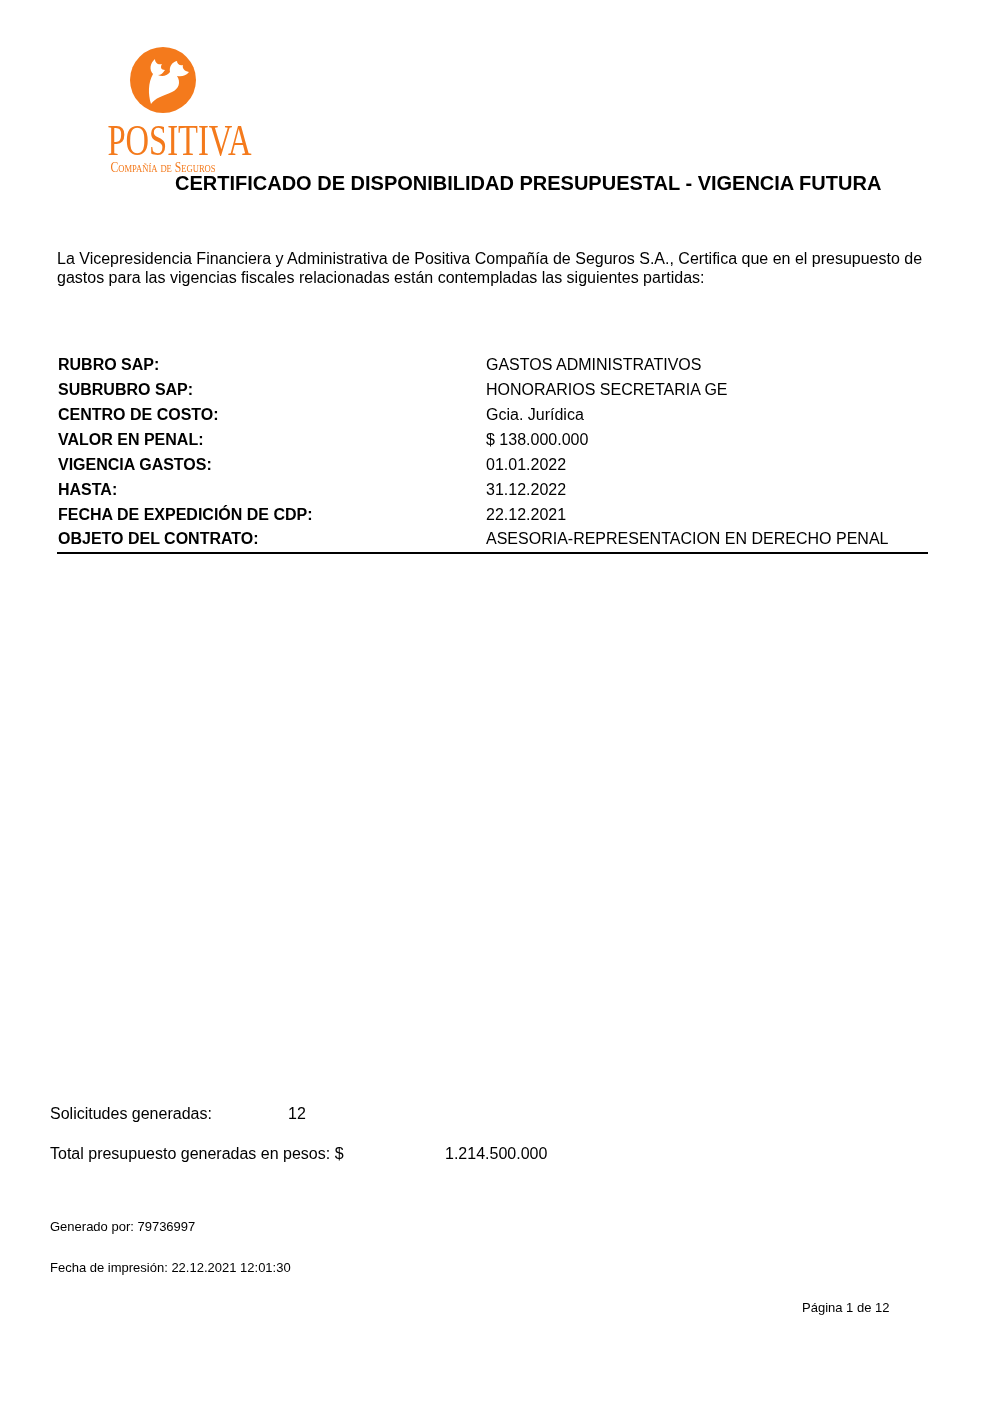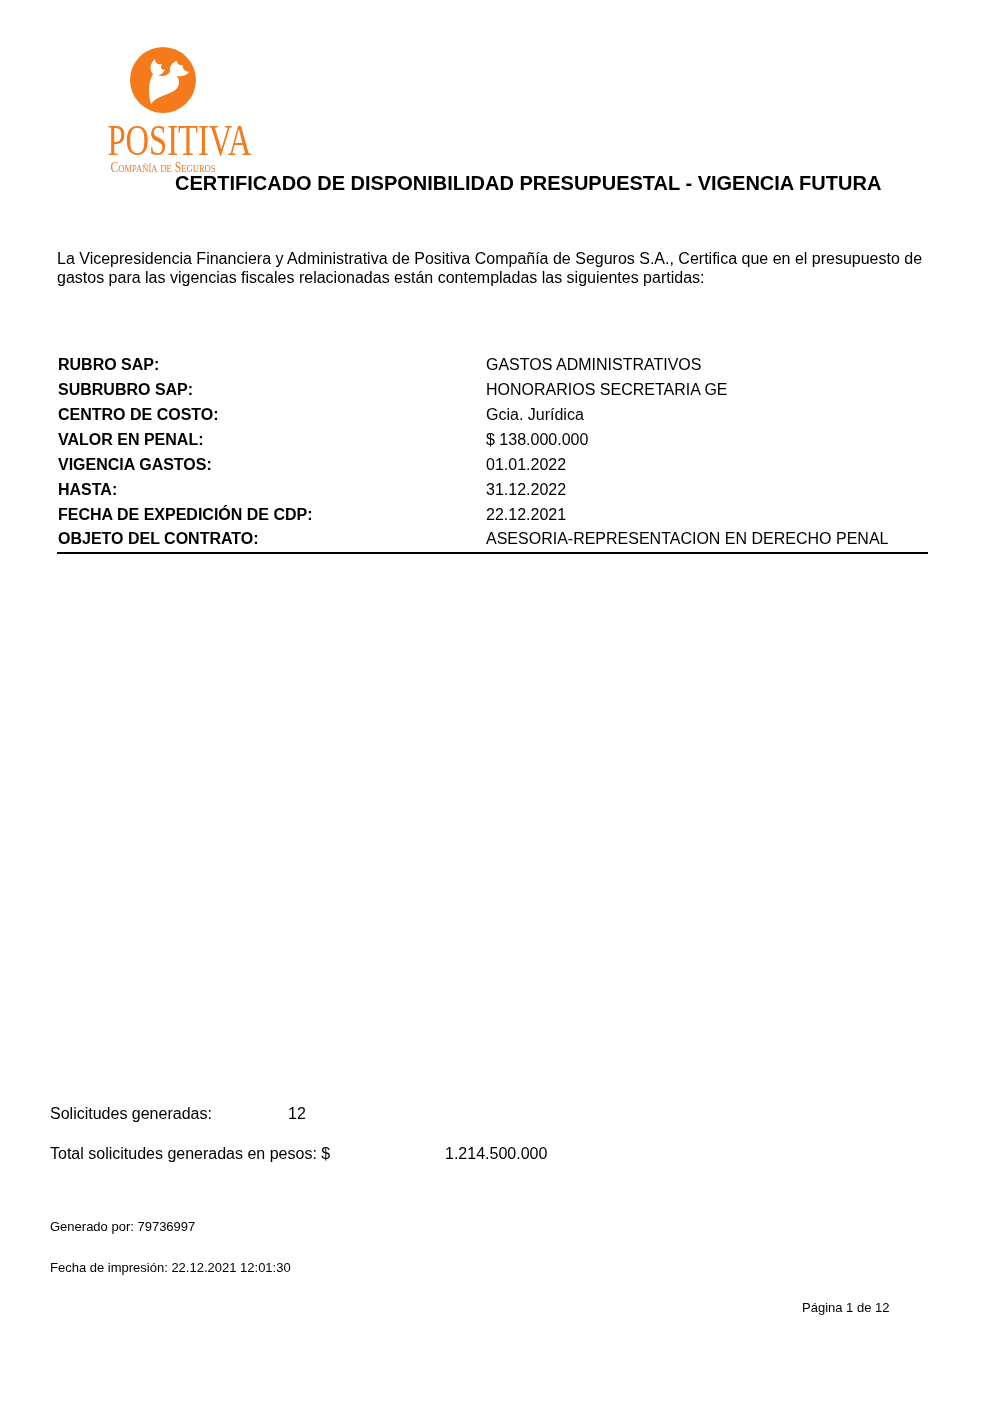--- a/index.html
+++ b/index.html
@@ -141,21 +141,21 @@
       <span class="f-value">ASESORIA-REPRESENTACION EN DERECHO PENAL</span>
     </div>
     <div class="rule"></div>
   </div>
 
   <div class="summary-line generadas">
     <span>Solicitudes generadas:</span>
     <span class="summary-value">12</span>
   </div>
   <div class="summary-line total">
-    <span>Total solicitudes generadas en pesos: $</span>
+    <span>Total presupuesto generadas en pesos: $</span>
     <span class="summary-value">1.214.500.000</span>
   </div>
 
   <div class="footer-line generado">Generado por: 79736997</div>
   <div class="footer-line impresion">Fecha de impresión: 22.12.2021 12:01:30</div>
   <div class="page-indicator">Página 1 de 12</div>
 
 </div>
 
 </body></html>

